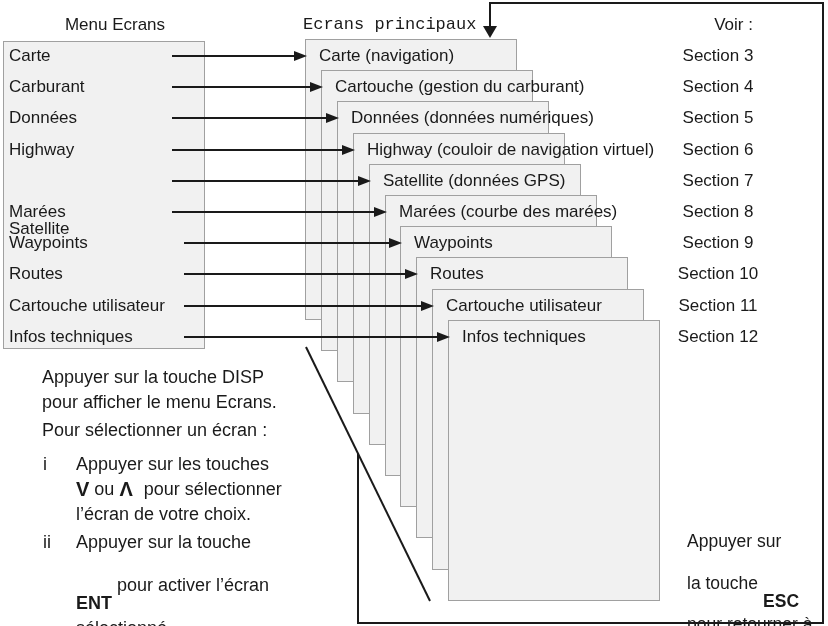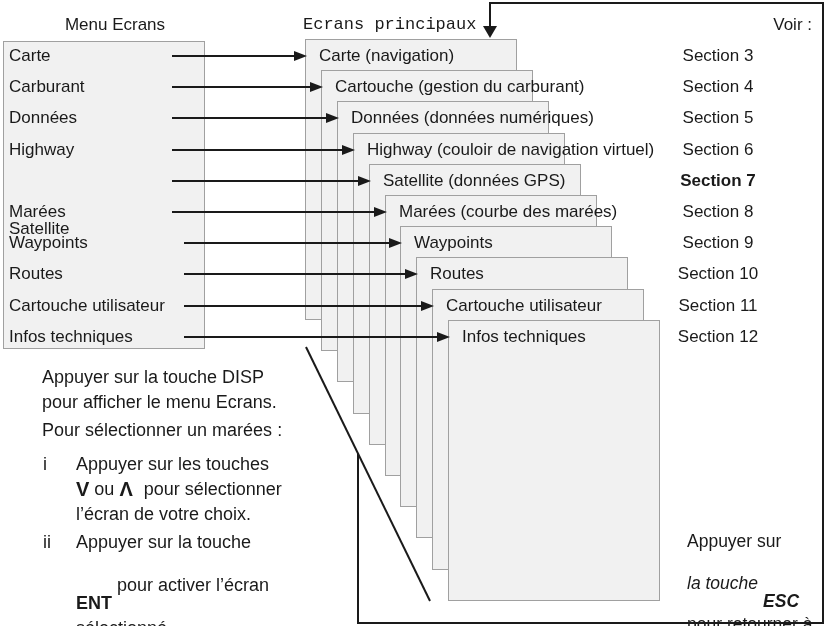--- a/index.html
+++ b/index.html
@@ -7,21 +7,21 @@
   }
   html,body{margin:0;padding:0;background:#fff;}
   #canvas{
     position:relative;width:828px;height:626px;background:#fff;overflow:hidden;
     font-family:"Liberation Sans",sans-serif;color:var(--text);
   }
   .abs{position:absolute;}
   .title{font-size:17px;line-height:20px;white-space:nowrap;}
   #menu-title{left:30px;top:15px;width:170px;text-align:center;}
   #cascade-title{left:303px;top:15px;font-family:Liberation Mono, monospace;}
-  #see-title{left:655px;top:15px;width:157px;text-align:right;}
+  #see-title{left:655px;top:15px;width:157px;text-align:center;}
   #menu-box{
     left:3px;top:41px;width:202px;height:308px;
     background:var(--box-fill);border:1px solid var(--box-border);box-sizing:border-box;
   }
   .menu-item{
     position:absolute;left:9px;height:22px;line-height:22px;
     font-size:17px;white-space:nowrap;
   }
   .screen{
     position:absolute;background:var(--box-fill);
@@ -40,21 +40,21 @@
   #menu-layer{position:absolute;left:0;top:0;z-index:20;}
   #text-layer{position:absolute;left:0;top:0;z-index:40;}
   .instr{font-size:18px;line-height:25px;white-space:nowrap;}
   .step{display:flex;}
   .step-num{width:33px;flex:0 0 33px;}
   .keyrow{display:flex;align-items:center;gap:5px;}
   .key{font-weight:700;margin-top:36px;}
   .key-arrow{font-weight:700;font-size:20px;line-height:25px;}
   .sp{margin-right:6px;}
   #esc-note{font-size:17.5px;line-height:23.5px;white-space:nowrap;}
-  #esc-note .keyrow{gap:5px;font-style:italic;}
+  #esc-note .keyrow{gap:5px;}
 </style>
 </head>
 <body>
 
 <div id="canvas">
 
   <div id="screens-layer">
       <div class="screen" style="left: 305px; top: 39px; width: 212px; height: 281px;">
         <span class="screen-label">Carte (navigation)</span>
       </div>
@@ -132,34 +132,34 @@
   <div id="text-layer">
     <div id="menu-title" class="abs title">Menu Ecrans</div>
     <div id="cascade-title" class="abs title">Ecrans principaux</div>
     <div id="see-title" class="abs title">Voir :</div>
 
     <div id="sections-list">
         <div class="section-ref" style="top: 45px;">Section 3</div>
         <div class="section-ref" style="top: 76px;">Section 4</div>
         <div class="section-ref" style="top: 107px;">Section 5</div>
         <div class="section-ref" style="top: 139px;">Section 6</div>
-        <div class="section-ref" style="top: 170px; font-weight: bold;">Section 7</div>
+        <div class="section-ref" style="top: 170px;">Section 7</div>
         <div class="section-ref" style="top: 201px;">Section 8</div>
         <div class="section-ref" style="top: 232px;">Section 9</div>
         <div class="section-ref" style="top: 263px;">Section 10</div>
         <div class="section-ref" style="top: 295px;">Section 11</div>
         <div class="section-ref" style="top: 326px;">Section 12</div>
       </div>
 
     <div class="abs instr" style="left:42px;top:365px;">
       <div>Appuyer sur la touche DISP</div>
       <div>pour afficher le menu Ecrans.</div>
     </div>
 
-    <div class="abs instr" style="left:42px;top:418px;">Pour sélectionner un marées :</div>
+    <div class="abs instr" style="left:42px;top:418px;">Pour sélectionner un écran :</div>
 
     <div class="abs instr step" style="left:43px;top:452px;">
       <div class="step-num">i</div>
       <div>
         <div>Appuyer sur les touches</div>
         <div class="keyrow">
           <span class="key-arrow">V</span>
           <span>ou</span>
           <span class="key-arrow sp">Λ</span>
           <span>pour sélectionner</span>

